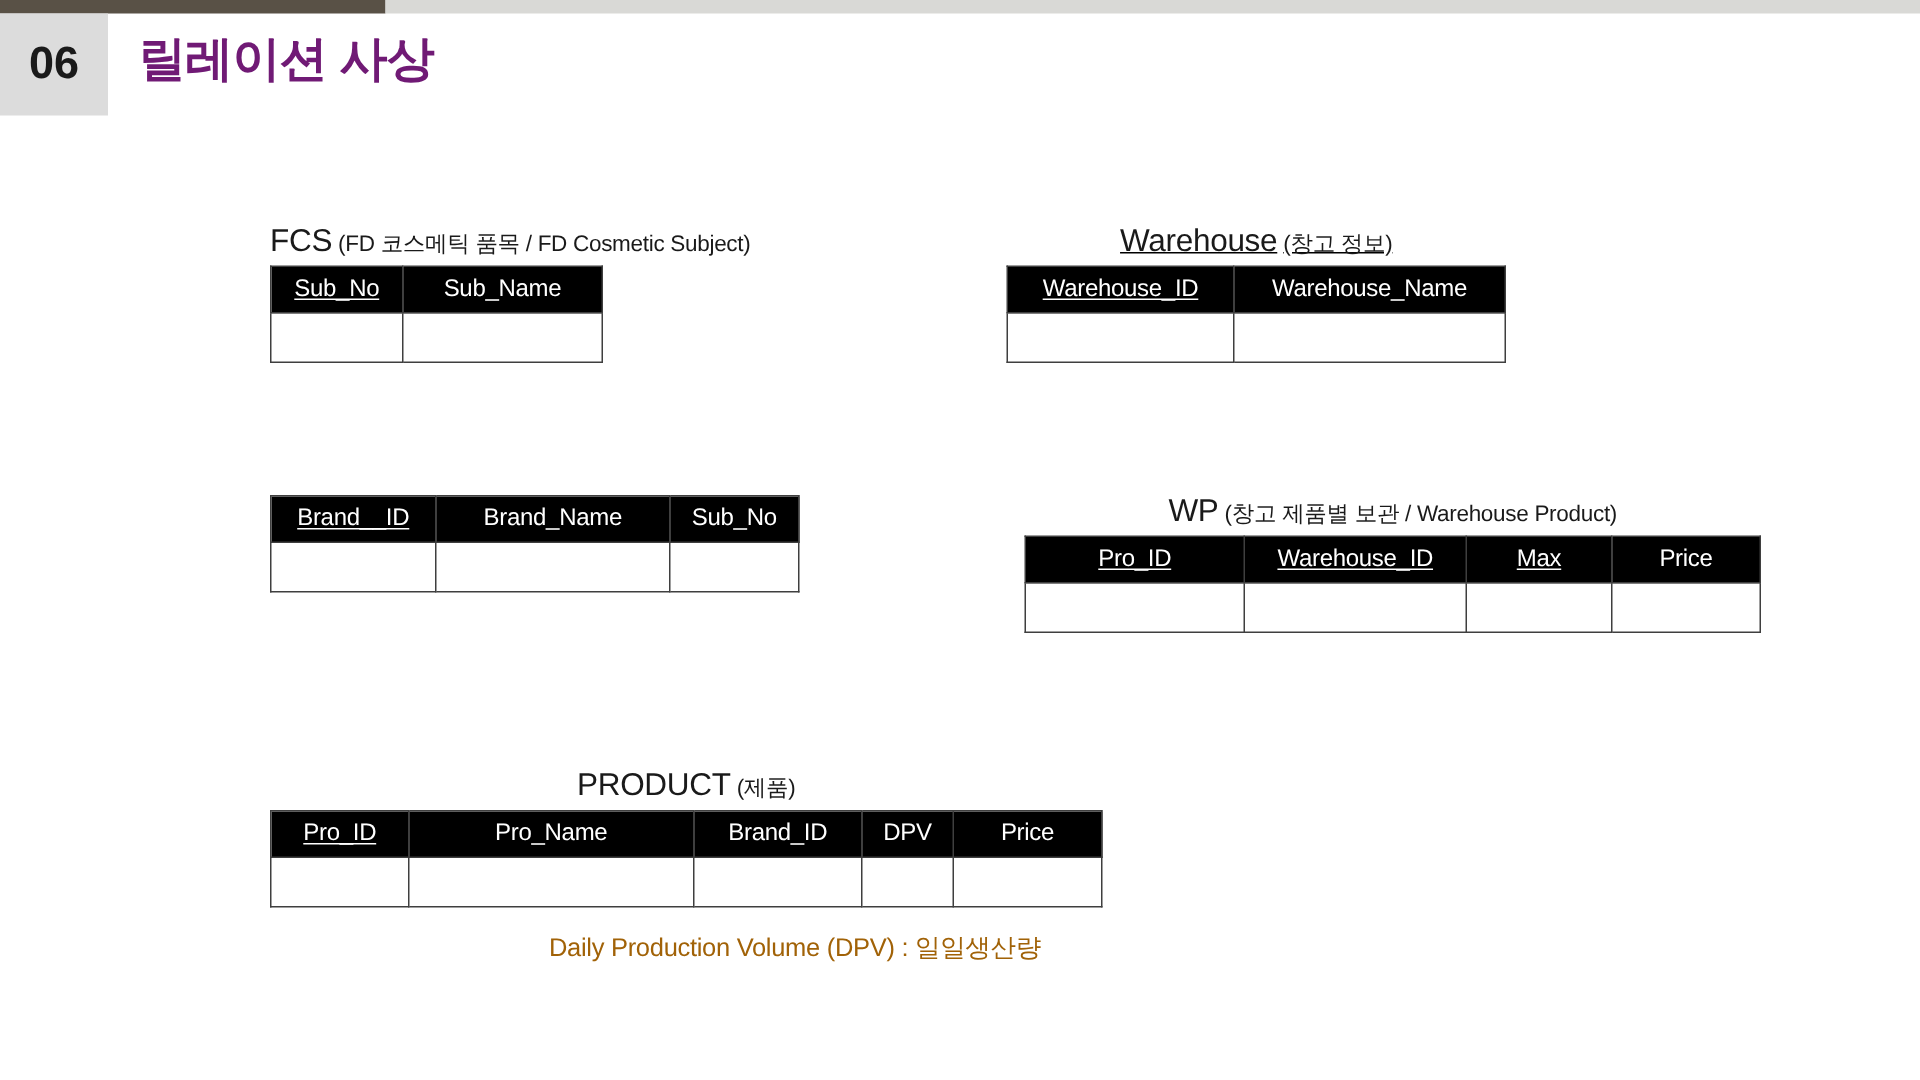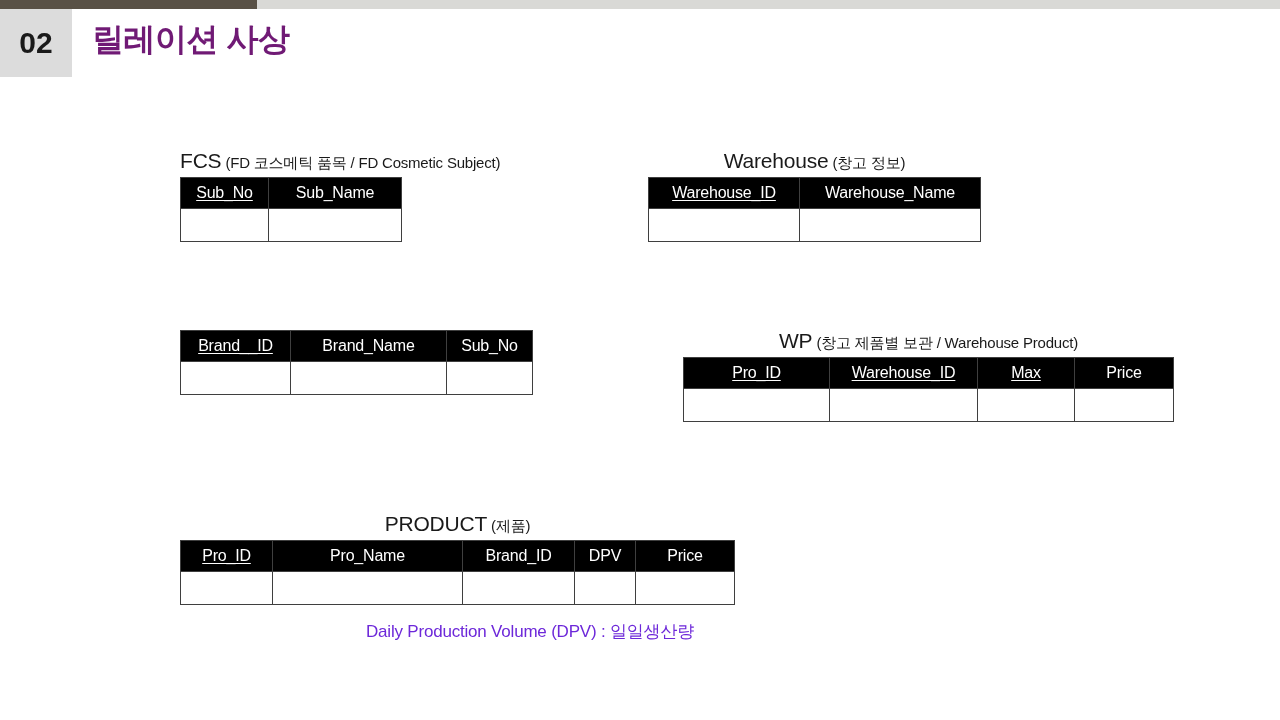--- a/index.html
+++ b/index.html
@@ -111,34 +111,34 @@
   table.rel td {
     background: #ffffff;
     height: 32px;
     border: 1px solid #3f3f3f;
     padding: 0;
   }
 
   .footnote {
     position: absolute;
     font-size: 17px;
-    color: #6d28d9;
+    color: #a16207;
     white-space: nowrap;
     letter-spacing: -0.2px;
   }
 </style>
 </head>
 <body>
 
 <div class="topbar">
   <div class="topbar-dark"></div>
   <div class="topbar-light"></div>
 </div>
 
-<div class="slide-badge">02</div>
+<div class="slide-badge">06</div>
 <div class="slide-title">릴레이션 사상</div>
 
 <div class="entity" style="left:180px; top:150px;">
   <div class="entity-caption">
     <span class="entity-name">FCS</span><span class="entity-desc">(FD 코스메틱 품목 / FD Cosmetic Subject)</span>
   </div>
   <table class="rel">
     <colgroup>
         <col style="width:88px">
         <col style="width:133px">
@@ -151,21 +151,21 @@
     </thead>
     <tbody>
       <tr>
         <td></td>
         <td></td>
       </tr>
     </tbody>
   </table>
 </div>
 
-<div class="entity" style="left:648px; top:150px;">
+<div class="entity" style="left:671px; top:150px;text-decoration:underline;">
   <div class="entity-caption">
     <span class="entity-name">Warehouse</span><span class="entity-desc">(창고 정보)</span>
   </div>
   <table class="rel">
     <colgroup>
         <col style="width:151px">
         <col style="width:181px">
       </colgroup>
     <thead>
       <tr>

